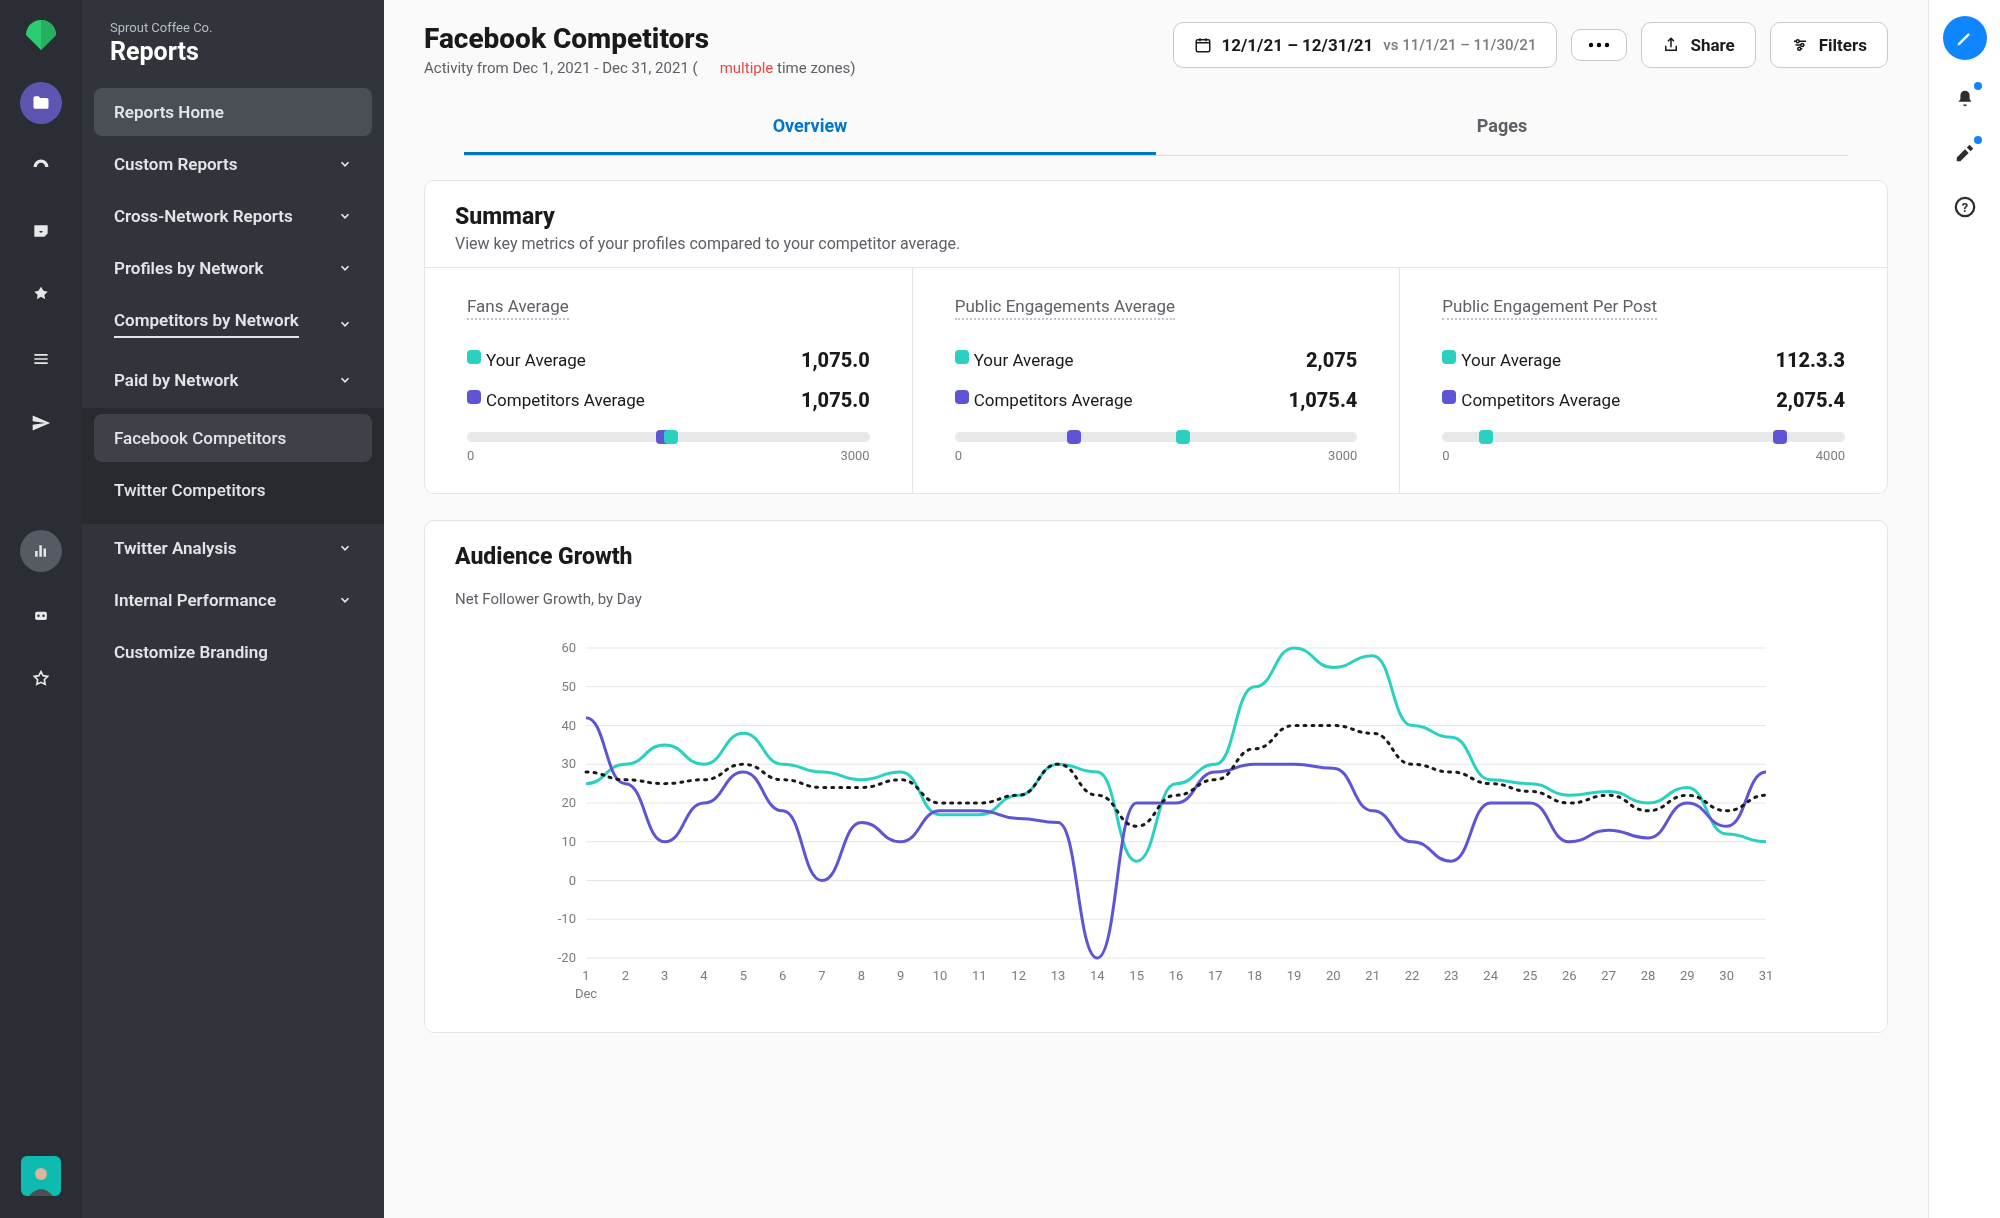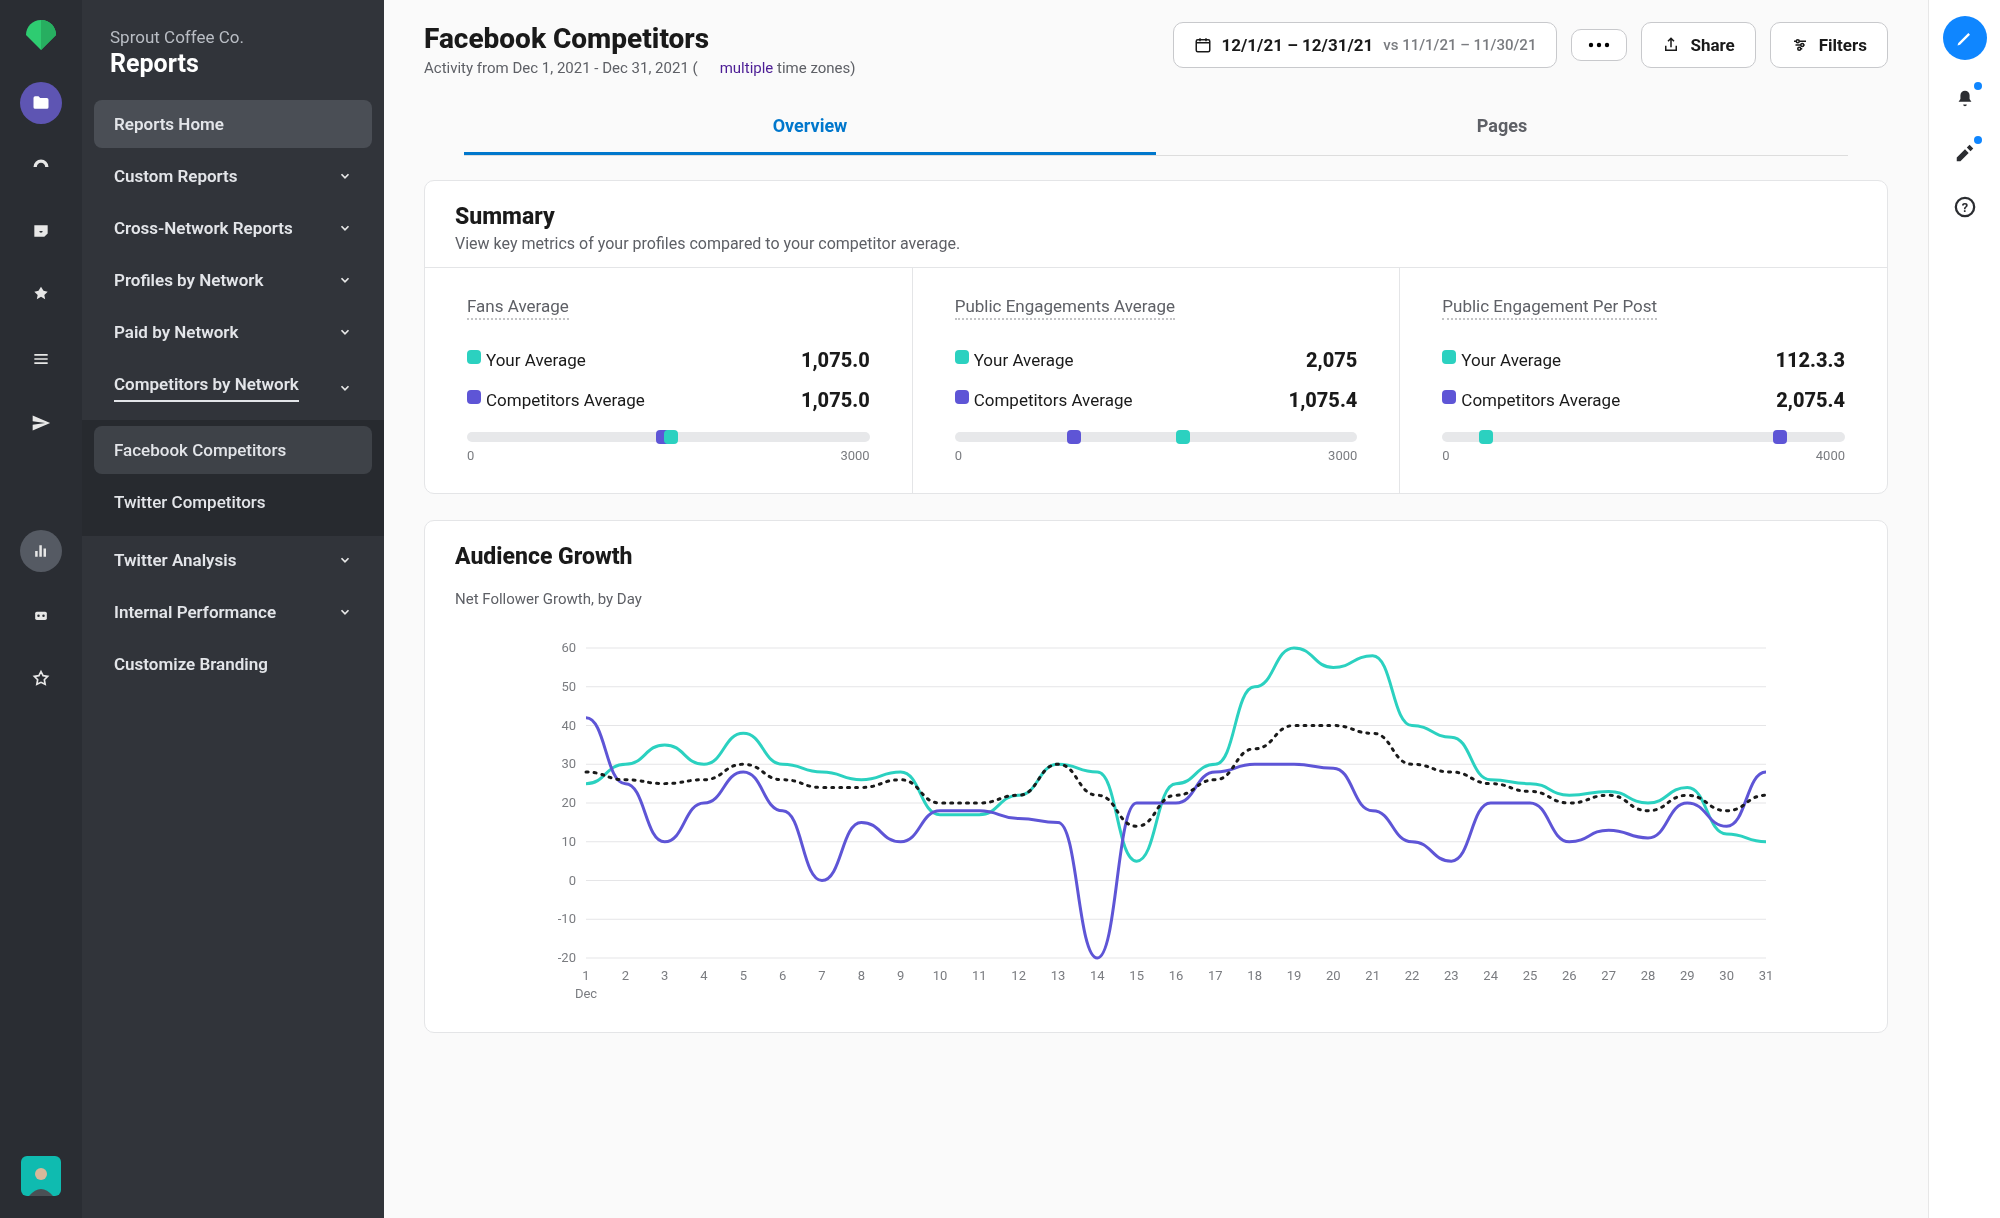--- a/index.html
+++ b/index.html
@@ -11,38 +11,38 @@
 .icon-rail .logo { width: 34px; height: 34px; margin-bottom: 30px; }
 .icon-rail .rail-item { width: 42px; height: 42px; border-radius: 50%; display: flex; align-items: center; justify-content: center; margin-bottom: 22px; color: #e7e7e7; cursor: pointer; }
 .icon-rail .rail-item.selected { background: #555a63; }
 .icon-rail .rail-item.accent { background: #5e55b3; color: #fff; }
 .icon-rail .avatar { width: 40px; height: 40px; background: #0fbbb0; border-radius: 6px; position: absolute; bottom: 22px; left: 21px; display:flex; align-items:flex-end; justify-content:center; overflow:hidden;}
 .icon-rail .avatar svg { width: 34px; height: 34px; }
 
 
 .sidebar { width: 302px; background: #31343a; color: #e7e7e7; display: flex; flex-direction: column; }
 .sidebar .org-header { padding: 20px 28px 22px; }
-.sidebar .org-name { font-size: 17px; color: #b9bdc4; margin-top: 7px; }
+.sidebar .org-name { font-size: 13px; color: #b9bdc4; }
 .sidebar .section-title { font-size: 25px; font-weight: 700; color: #fff; margin-top: 2px; }
 .sidebar .nav { display: flex; flex-direction: column; }
 .sidebar .nav-item { padding: 14px 20px; margin: 0 12px 4px; border-radius: 8px; font-size: 17px; font-weight: 600; color: #e3e5e9; display: flex; align-items: center; justify-content: space-between; cursor: pointer; }
 .sidebar .nav-item.selected { background: #4a4e55; }
 .sidebar .nav-item.underline span.lbl { border-bottom: 2px solid #e3e5e9; padding-bottom: 6px; }
 .sidebar .sub-nav { background: #272a2f; padding: 6px 0; }
 .sidebar .sub-item { padding: 14px 20px; margin: 0 12px 4px; border-radius: 8px; font-size: 17px; font-weight: 500; color: #e3e5e9; cursor: pointer; }
 .sidebar .sub-item.selected { background: #3e4248; }
 .chevron { width: 14px; height: 14px; }
 
 
 .main { flex: 1; background: #fafafa; display: flex; flex-direction: column; overflow: hidden; }
 .header { padding: 22px 40px 0 40px; border-bottom: none; }
 .header-row { display: flex; align-items: flex-start; justify-content: space-between; }
 .title-block h1 { font-size: 28px; font-weight: 800; color: #1a1a1a; }
 .title-block .sub { font-size: 15px; color: #5e6066; margin-top: 4px; }
-.title-block .sub .link { color: #4c1d95; padding-left: 22px; }
+.title-block .sub .link { color: #ef4444; padding-left: 22px; }
 .header-actions { display: flex; gap: 14px; align-items: center; }
 .btn { border: 1px solid #c8c9cc; background: #fff; border-radius: 10px; padding: 12px 20px; font-size: 17px; font-weight: 700; color: #1a1a1a; display: flex; align-items: center; gap: 10px; cursor: pointer; }
 .btn .sub-range { font-weight: 500; color: #7a7c80; font-size: 15px; }
 .btn.icon-only { padding: 12px 16px; }
 
 
 .tabs { display: flex; border-bottom: 1px solid #ddd; margin: 22px 40px 0; }
 .tab { flex: 1; text-align: center; padding: 16px 0; font-size: 18px; font-weight: 700; color: #5e6066; cursor: pointer; }
 .tab.active { color: #0077cc; border-bottom: 3px solid #0077cc; }
 
@@ -169,28 +169,28 @@
           <svg class="chevron" viewBox="0 0 24 24" fill="none" stroke="#e7e7e7" stroke-width="3">
             <path d="M6 9l6 6 6-6"></path>
           </svg>
         </div>
       <div class="nav-item">
           <span class="lbl">Profiles by Network</span>
           <svg class="chevron" viewBox="0 0 24 24" fill="none" stroke="#e7e7e7" stroke-width="3">
             <path d="M6 9l6 6 6-6"></path>
           </svg>
         </div>
-      <div class="nav-item">
-          <span class="lbl">Paid by Network</span>
-          <svg class="chevron" viewBox="0 0 24 24" fill="none" stroke="#e7e7e7" stroke-width="3">
-            <path d="M6 9l6 6 6-6"></path>
-          </svg>
-        </div>
       <div class="nav-item underline">
           <span class="lbl">Competitors by Network</span>
+          <svg class="chevron" viewBox="0 0 24 24" fill="none" stroke="#e7e7e7" stroke-width="3">
+            <path d="M6 9l6 6 6-6"></path>
+          </svg>
+        </div>
+      <div class="nav-item">
+          <span class="lbl">Paid by Network</span>
           <svg class="chevron" viewBox="0 0 24 24" fill="none" stroke="#e7e7e7" stroke-width="3">
             <path d="M6 9l6 6 6-6"></path>
           </svg>
         </div>
       <div class="sub-nav">
         <div class="sub-item selected">Facebook Competitors</div>
         <div class="sub-item">Twitter Competitors</div>
       </div>
       <div class="nav-item">
           <span class="lbl">Twitter Analysis</span>

